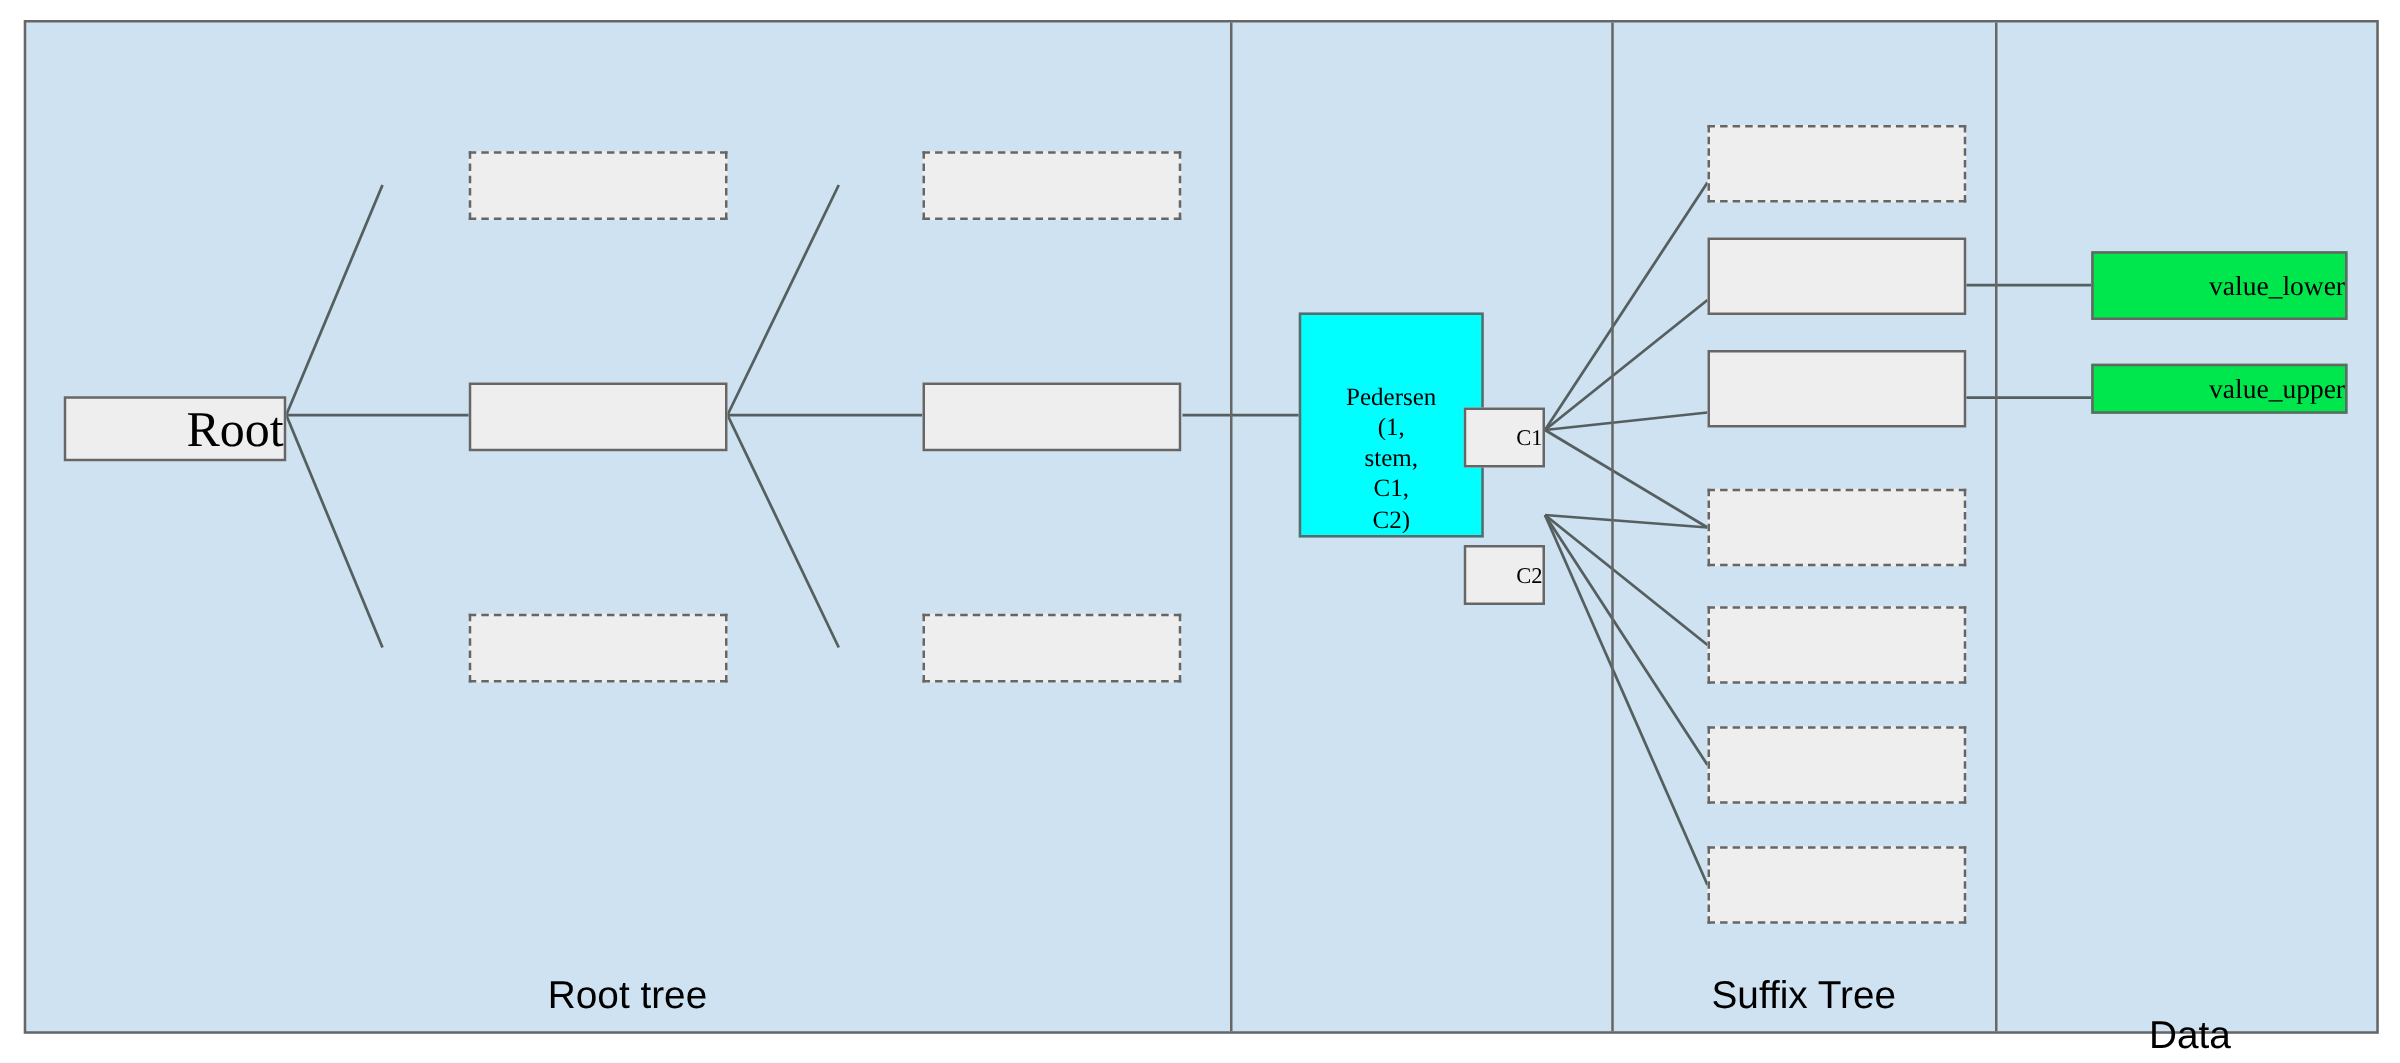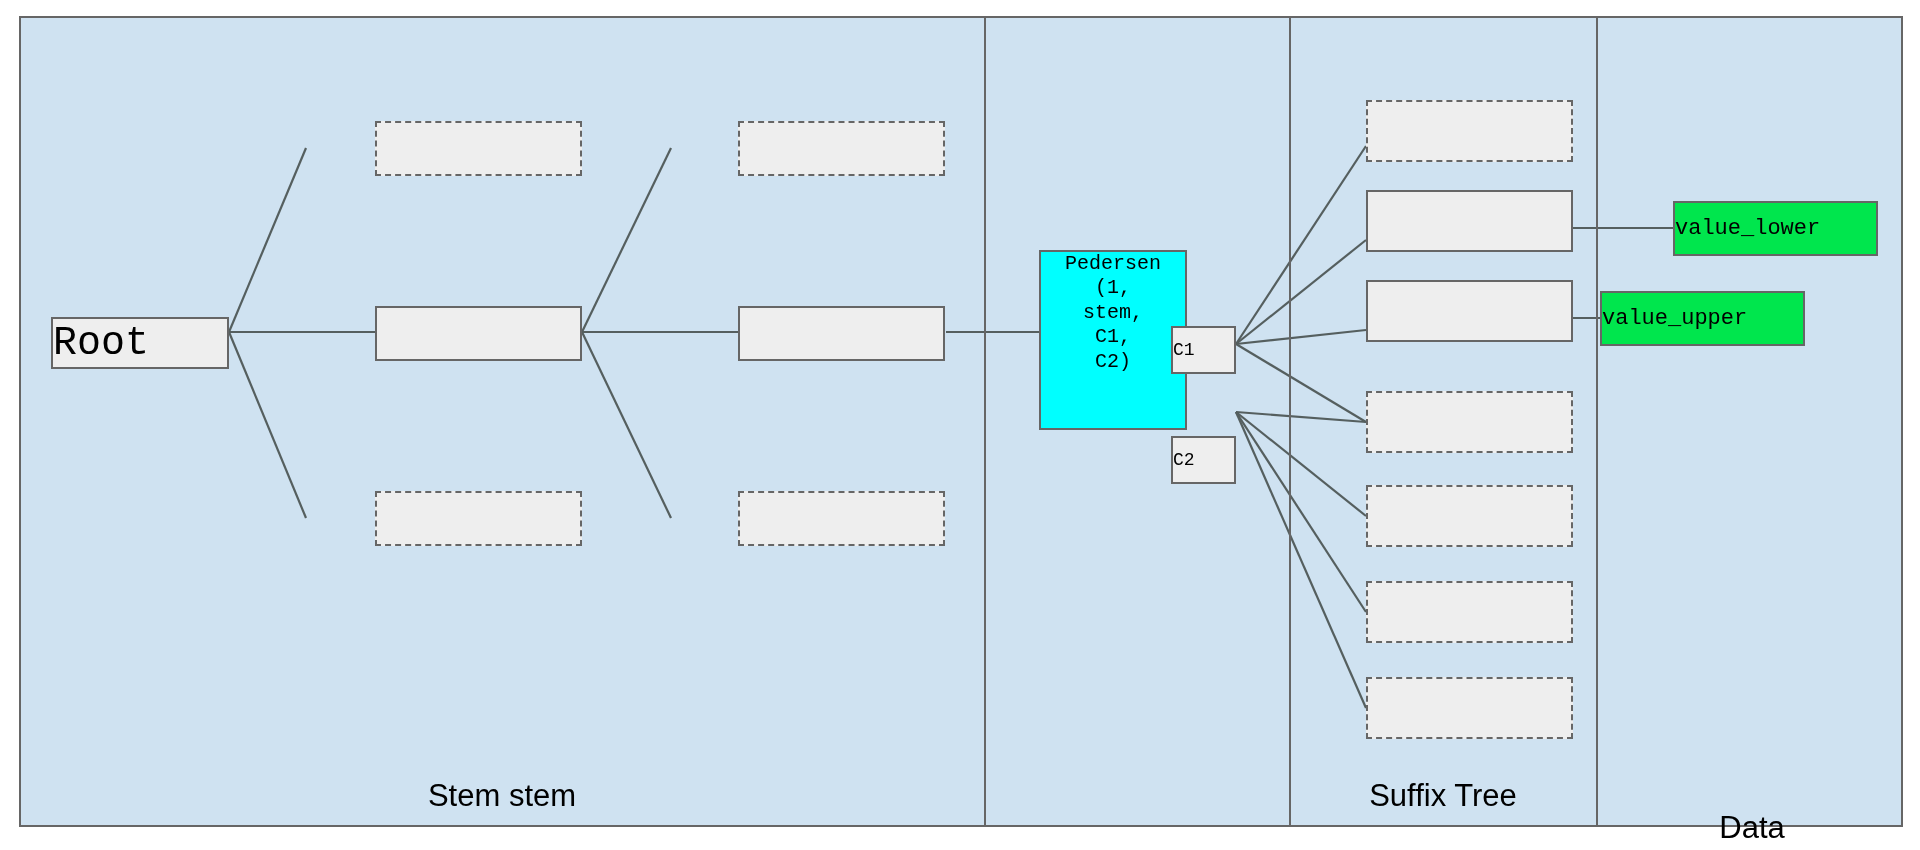--- a/index.html
+++ b/index.html
@@ -42,23 +42,23 @@
     font-family: "Liberation Sans", sans-serif;
     white-space: nowrap;
   }
   .node {
     position: absolute;
     box-sizing: border-box;
     background: #eeeeee;
     border: 2px solid #666666;
     display: flex;
     align-items: center;
-    justify-content: flex-start;
+    justify-content: flex-end;
     color: #000000;
-    font-family: Liberation Mono, monospace;
+    font-family: Liberation Serif, serif;
   }
   .node.dashed {
     border-style: dashed;
   }
   .node.pedersen {
     background: #00ffff;
     font-size: 20px;
     line-height: 1.22;
     text-align: center;
     flex-direction: column;
@@ -192,26 +192,26 @@
     </div>
 
     <div class="node dashed" style="left:1345px; top:659px; width:207px; height:62px;">
       <span></span>
     </div>
 
     <div class="node green" style="left:1652px; top:183px; width:205px; height:55px;">
       <span>value_lower</span>
     </div>
 
-    <div class="node green" style="left:1579px; top:273px; width:205px; height:55px;">
+    <div class="node green" style="left:1652px; top:273px; width:205px; height:40px;">
       <span>value_upper</span>
     </div>
 
     <div class="panel-label" style="left:381px; top:760px; width:200px;">
-      <span>Stem stem</span>
+      <span>Root tree</span>
     </div>
 
 
     <div class="panel-label" style="left:1322px; top:760px; width:200px;">
       <span>Suffix Tree</span>
     </div>
 
     <div class="panel-label" style="left:1631px; top:760px; width:200px;margin-top:32px;">
       <span>Data</span>
     </div>

